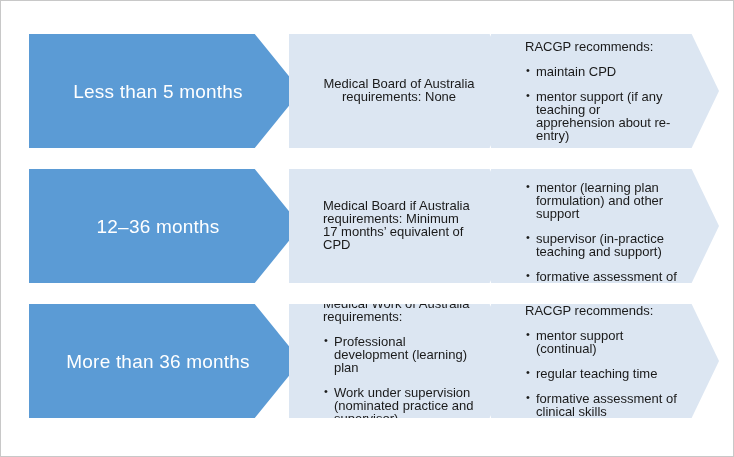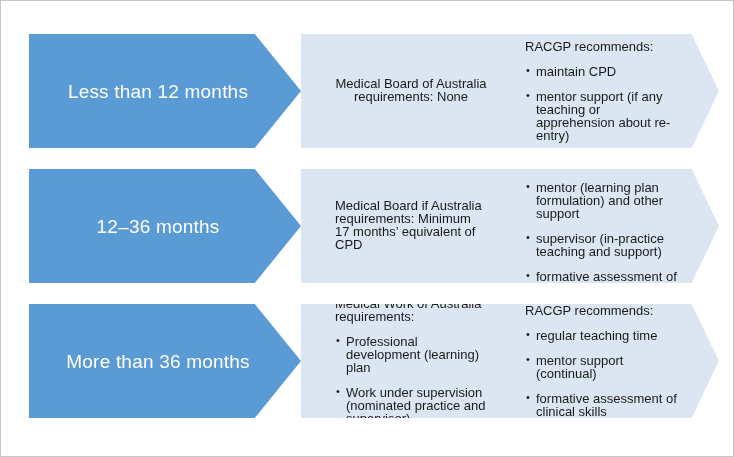--- a/index.html
+++ b/index.html
@@ -58,21 +58,21 @@
     letter-spacing: 0.2px;
   }
 
   
   .chev-light {
     background: #dce6f2;
     -webkit-clip-path: polygon(0 0, 88% 0, 100% 50%, 88% 100%, 0 100%);
     clip-path: polygon(0 0, 88% 0, 100% 50%, 88% 100%, 0 100%);
   }
   .chev-mid {
-    left: 300px;
+    left: 288px;
     width: 228px;
   }
   .chev-right {
     left: 490px;
     width: 228px;
   }
   .chev-light .body {
     font-size: 13px;
     line-height: 13px;
     color: #1a1a1a;
@@ -110,21 +110,21 @@
     line-height: 13px;
   }
 </style>
 </head>
 <body>
 
 <div class="diagram">
 
   <div class="row row-1">
     <div class="chev chev-stage">
-      <div class="stage-label">Less than 12 months</div>
+      <div class="stage-label">Less than 5 months</div>
     </div>
     <div class="chev chev-light chev-mid centered">
       <div class="body">
         <p class="lead">Medical Board of Australia requirements: None</p>
       </div>
     </div>
     <div class="chev chev-light chev-right">
       <div class="body">
         <p class="lead">RACGP recommends:</p>
         <ul class="bullets">
@@ -166,21 +166,21 @@
         <ul class="bullets">
           <li>Professional development (learning) plan</li>
           <li>Work under supervision (nominated practice and supervisor)</li>
         </ul>
       </div>
     </div>
     <div class="chev chev-light chev-right">
       <div class="body">
         <p class="lead">RACGP recommends:</p>
         <ul class="bullets">
+          <li>mentor support (continual)</li>
           <li>regular teaching time</li>
-          <li>mentor support (continual)</li>
           <li>formative assessment of clinical skills</li>
         </ul>
       </div>
     </div>
   </div>
 
 </div>
 
 </body></html>

